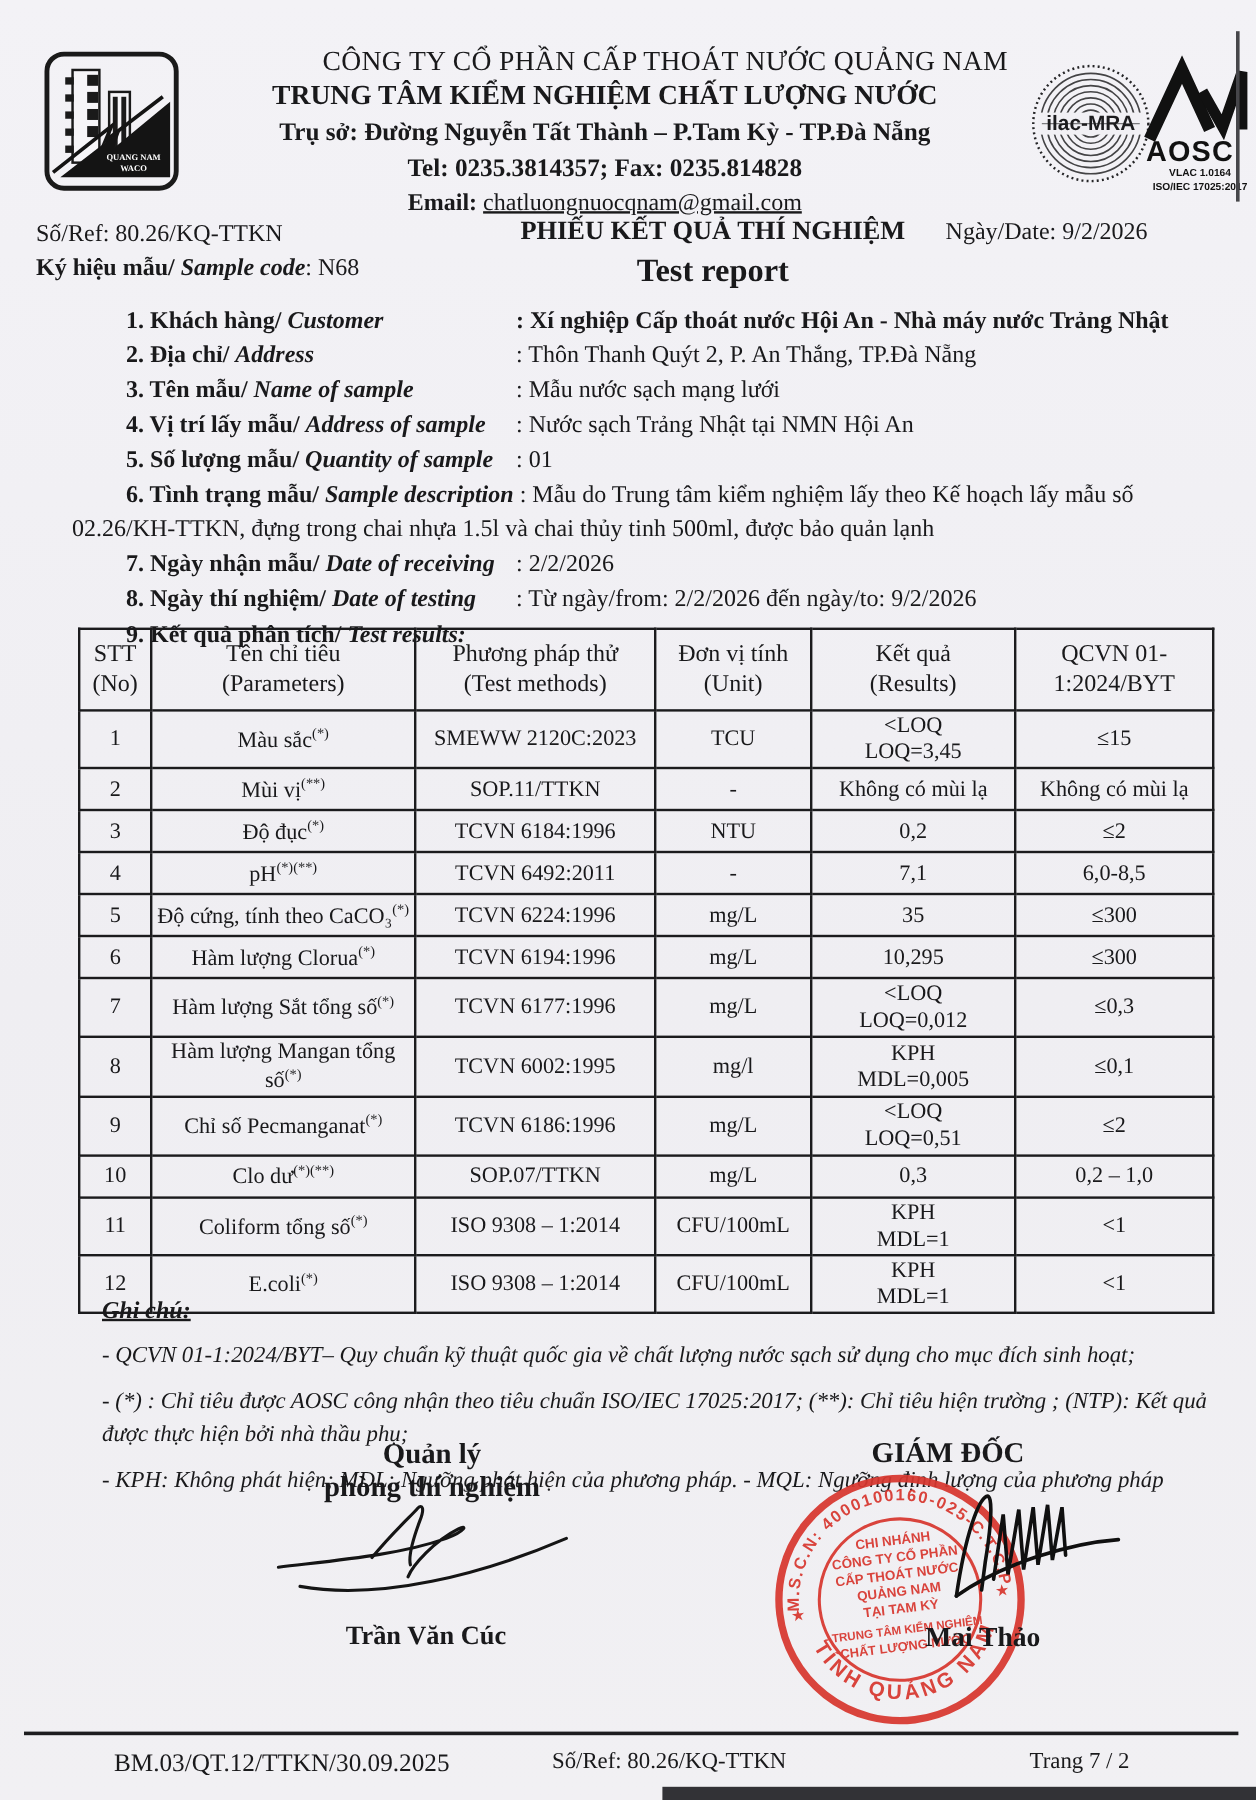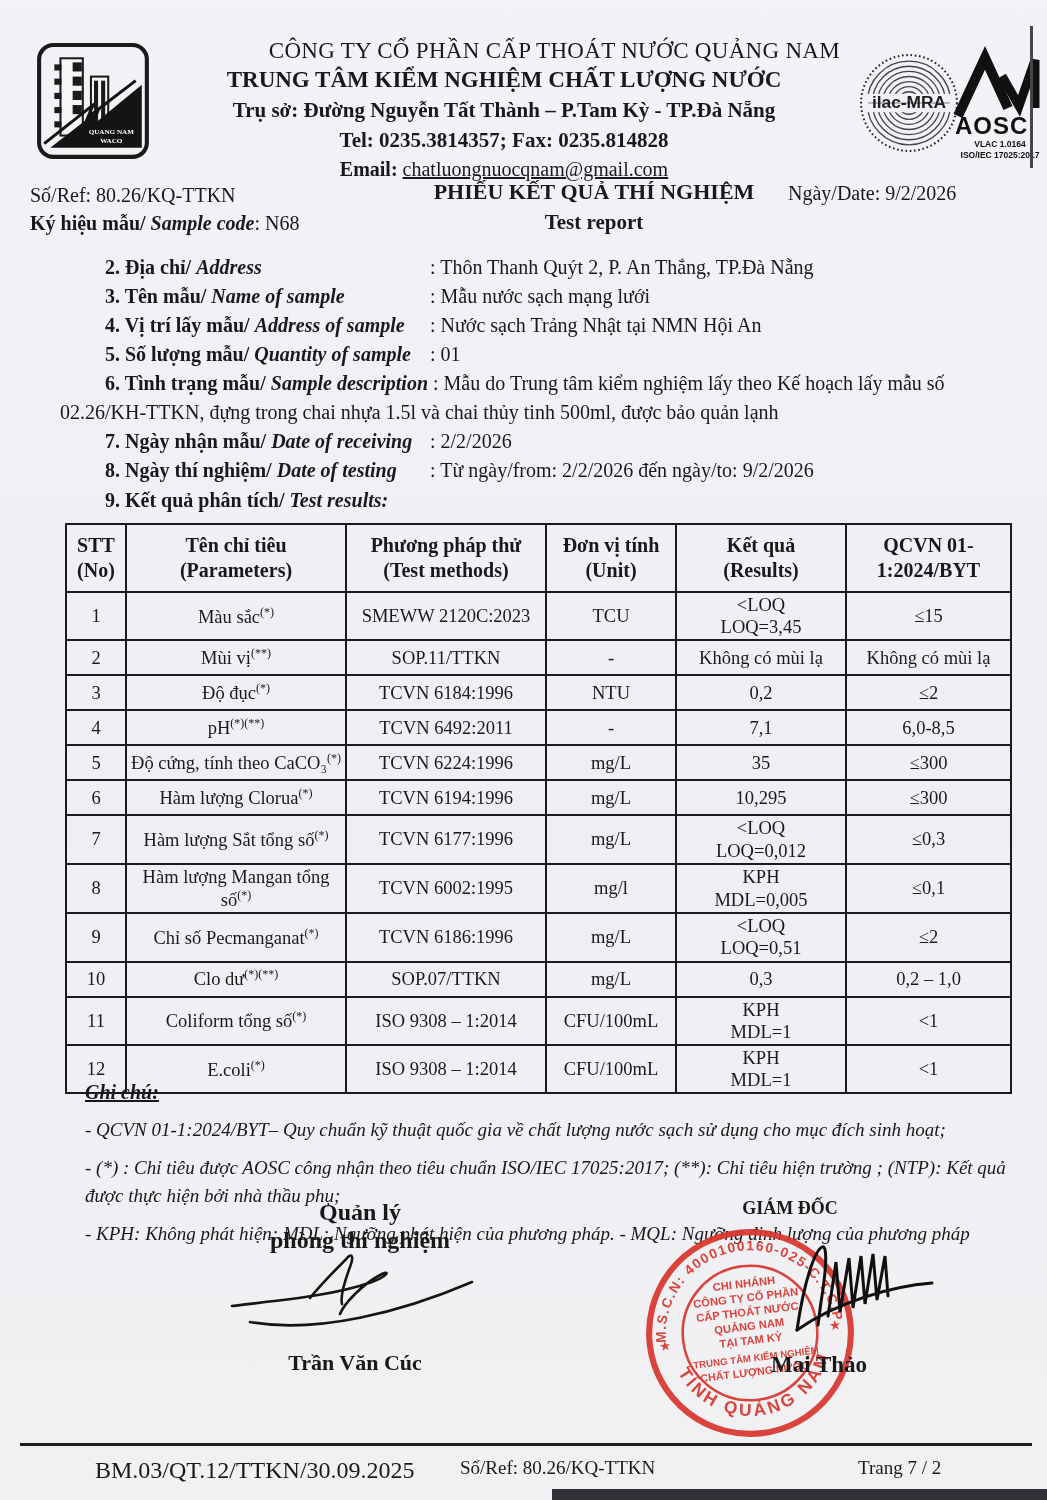--- a/index.html
+++ b/index.html
@@ -19,64 +19,64 @@
   .ilac-logo{position:absolute;left:858px;top:52px;width:102px;height:102px;}
   .aosc-logo{position:absolute;left:952px;top:46px;width:90px;height:116px;}
   .edge-line{position:absolute;left:1030px;top:26px;width:3px;height:142px;background:#46464a;}
 
   
   .ref-left{position:absolute;left:30px;top:181px;font-size:20px;line-height:28px;}
   .ref-left .b{font-weight:bold;}
   .ref-left .bi{font-weight:bold;font-style:italic;}
   .ref-title{position:absolute;left:398px;top:179px;width:392px;text-align:center;}
   .ref-title .t1{font-size:22px;font-weight:bold;}
-  .ref-title .t2{font-size:21px;font-weight:bold;margin-top:5px;}
+  .ref-title .t2{font-size:27px;font-weight:bold;margin-top:5px;}
   .ref-date{position:absolute;left:788px;top:182px;font-size:20px;}
 
   
   .info{position:absolute;left:60px;top:253px;width:958px;font-size:20px;}
   .info-row{display:flex;line-height:29px;}
   .lbl{flex:0 0 auto;display:inline-block;margin-left:45px;width:325px;font-weight:bold;}
   .lbl .en{font-style:italic;}
   .val{font-weight:normal;}
   .val.bold{font-weight:bold;}
   .item6{margin:0;line-height:29px;}
   .item6 .l6{font-weight:bold;margin-left:45px;}
   .item6 .en{font-weight:bold;font-style:italic;}
   .item9{margin-left:45px;line-height:30px;font-weight:bold;}
   .item9 .en{font-style:italic;}
 
   
   table.tbl{position:absolute;left:65px;top:523px;border-collapse:collapse;table-layout:fixed;width:945px;}
   .tbl th,.tbl td{border:2px solid #1b1b1d;text-align:center;vertical-align:middle;padding:1px 4px;}
-  .tbl th{font-size:20px;font-weight:bold;line-height:1.25;white-space:pre-line;height:64px;border-radius:28px;}
+  .tbl th{font-size:20px;font-weight:normal;line-height:1.25;white-space:pre-line;height:64px;border-radius:28px;}
   .tbl td{font-size:18.5px;line-height:1.2;}
   .tbl .c-result,.tbl td{white-space:pre-line;}
   .tbl tr.s{height:35px;}
   .tbl tr.d{height:45px;}
   .tbl sup{font-size:12px;}
 
   
   .notes{position:absolute;left:85px;top:1068px;width:938px;font-size:19px;font-style:italic;}
   .notes-title{font-weight:bold;text-decoration:underline;font-size:20px;margin:0 0 8px 0;}
   .notes p{margin:9px 0;line-height:1.5;}
 
   
   .role-left{position:absolute;left:252px;top:1198px;width:216px;text-align:center;
              font-weight:bold;font-size:24px;line-height:28px;}
   .sig-left-svg{position:absolute;left:222px;top:1246px;}
   .name-left{position:absolute;left:242px;top:1350px;width:226px;text-align:center;font-weight:bold;font-size:22px;}
-  .role-right{position:absolute;left:690px;top:1198px;width:200px;text-align:center;font-weight:bold;font-size:18px;}
+  .role-right{position:absolute;left:690px;top:1198px;width:200px;text-align:center;font-weight:bold;font-size:24px;}
   .stamp{position:absolute;left:643px;top:1226px;width:214px;height:214px;transform:rotate(-7deg);opacity:.93;}
   .sig-right-svg{position:absolute;left:742px;top:1230px;}
   .name-right{position:absolute;left:727px;top:1352px;width:184px;text-align:center;font-weight:bold;font-size:23px;}
 
   
   .f-line{position:absolute;left:20px;top:1443px;width:1012px;height:3px;background:#1d1d1f;}
-  .f-left{position:absolute;left:95px;top:1457px;font-size:24px;}
+  .f-left{position:absolute;left:95px;top:1457px;font-size:21px;}
   .f-center{position:absolute;left:460px;top:1457px;font-size:19px;}
   .f-right{position:absolute;left:858px;top:1457px;font-size:19px;}
   .bottom-bar{position:absolute;left:552px;top:1489px;width:495px;height:11px;background:#323236;}
 </style>
 </head>
 <body>
 
 <div class="page">
 
   <svg class="logo-left" viewBox="0 0 118 122">
@@ -145,20 +145,24 @@
   </div>
   <div class="ref-title">
     <div class="t1">PHIẾU KẾT QUẢ THÍ NGHIỆM</div>
     <div class="t2">Test report</div>
   </div>
   <div class="ref-date">Ngày/Date: 9/2/2026</div>
 
   <div class="info">
     <div>
 
+        <div class="info-row">
+          <span class="lbl"><span>1. </span><span>Khách hàng/ </span><span class="en">Customer</span></span>
+          <span class="val bold">: Xí nghiệp Cấp thoát nước Hội An - Nhà máy nước Trảng Nhật</span>
+        </div>
 
         <div class="info-row">
           <span class="lbl"><span>2. </span><span>Địa chỉ/ </span><span class="en">Address</span></span>
           <span class="val">: Thôn Thanh Quýt 2, P. An Thắng, TP.Đà Nẵng</span>
         </div>
 
         <div class="info-row">
           <span class="lbl"><span>3. </span><span>Tên mẫu/ </span><span class="en">Name of sample</span></span>
           <span class="val">: Mẫu nước sạch mạng lưới</span>
         </div>

